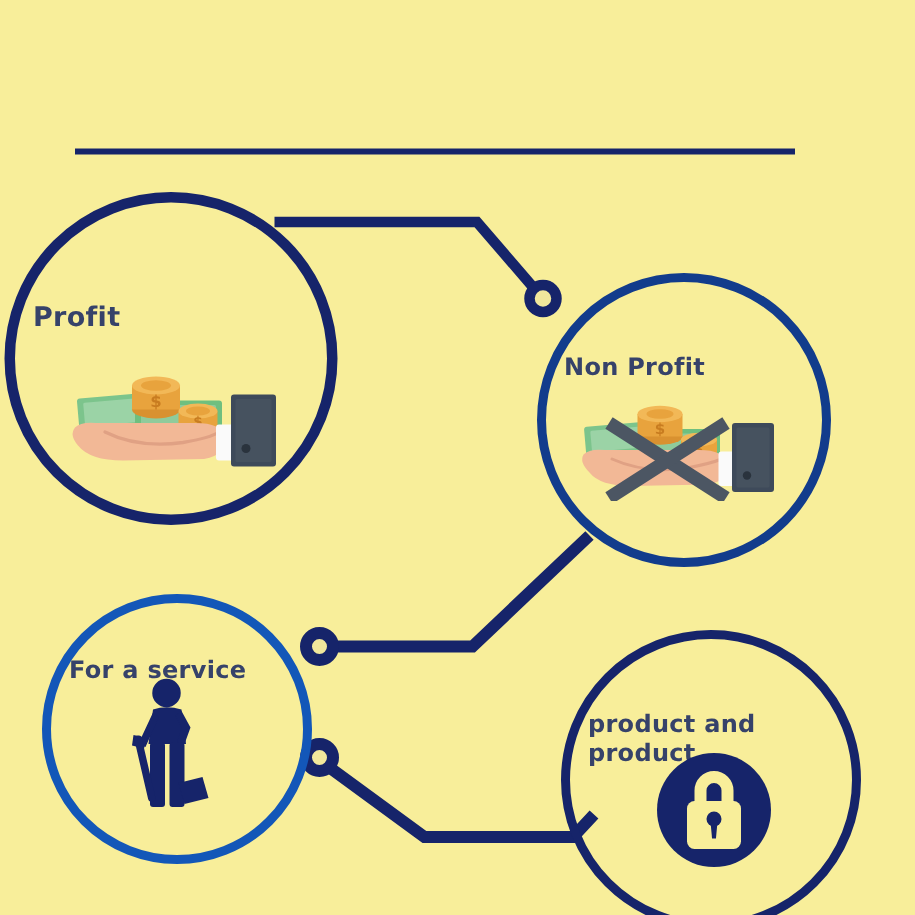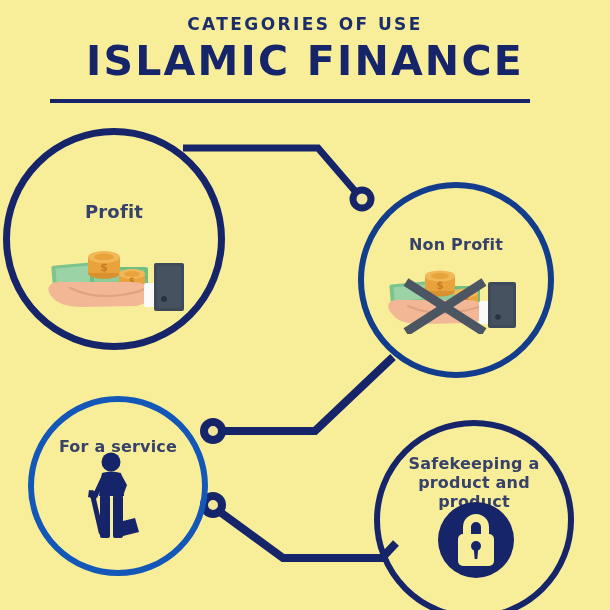--- a/index.html
+++ b/index.html
@@ -68,23 +68,22 @@
 
   
   .node {
     position: absolute;
     border-radius: 50%;
     box-sizing: border-box;
     background: transparent;
   }
   .node-label {
     position: absolute;
-    left: 0;
+    left: 12px;
     width: 100%;
-    text-align: center;
     font-family: "DejaVu Sans", sans-serif;
     font-weight: bold;
     color: #36426A;
     line-height: 1.18;
     letter-spacing: 0.2px;
   }
 
   
   #node-profit {
     left: 3px;
@@ -145,24 +144,20 @@
   #icon-money-profit  { left: 44px;  top: 241px; width: 140px; height: 72px; }
   #icon-money-crossed { left: 386px; top: 258px; width: 132px; height: 76px; }
   #icon-worker        { left: 83px;  top: 452px; width: 62px;  height: 88px; }
   #icon-lock-disc     { left: 437px; top: 501px; width: 78px;  height: 78px; }
 </style>
 </head>
 <body>
 
 <div id="infographic">
 
-  <div class="header">
-    <p class="eyebrow">CATEGORIES OF USE</p>
-    <h1 class="maintitle">ISLAMIC FINANCE</h1>
-  </div>
   <div class="divider"></div>
 
   <svg id="connectors" viewBox="0 0 610 610">
 
     <path d="M 183 148 L 318 148 L 361 198" fill="none" stroke="#16246A" stroke-width="7" stroke-linecap="butt" stroke-linejoin="miter"></path>
 
     <path d="M 393 357 L 315 431 L 218 431" fill="none" stroke="#16246A" stroke-width="8" stroke-linecap="butt" stroke-linejoin="miter"></path>
 
     <path d="M 216 509 L 283 558 L 382 558 L 396 543" fill="none" stroke="#16246A" stroke-width="8" stroke-linecap="butt" stroke-linejoin="miter"></path>
 
@@ -282,21 +277,21 @@
 
         <rect x="11" y="38" width="5" height="45" rx="2" transform="rotate(-13 13 60)"></rect>
 
         <path d="M36 70 L 52 66 L 56 80 L 40 84 Z"></path>
       </g>
     </svg>
   </div>
 
   <div class="node" id="node-safekeeping">
     <div class="node-label">
-      <span>Safekeeping a</span><br>
+      <br>
       <span>product and product</span>
     </div>
   </div>
 
   <div class="icon-wrap" id="icon-lock-disc">
     <svg viewBox="0 0 78 78" width="78" height="78">
       <circle cx="39" cy="39" r="38" fill="#16246A"></circle>
 
       <path d="M39 13 A 13 13 0 0 1 52 26 L 52 34 L 44 34 L 44 26
                A 5 5 0 0 0 34 26 L 34 34 L 26 34 L 26 26

